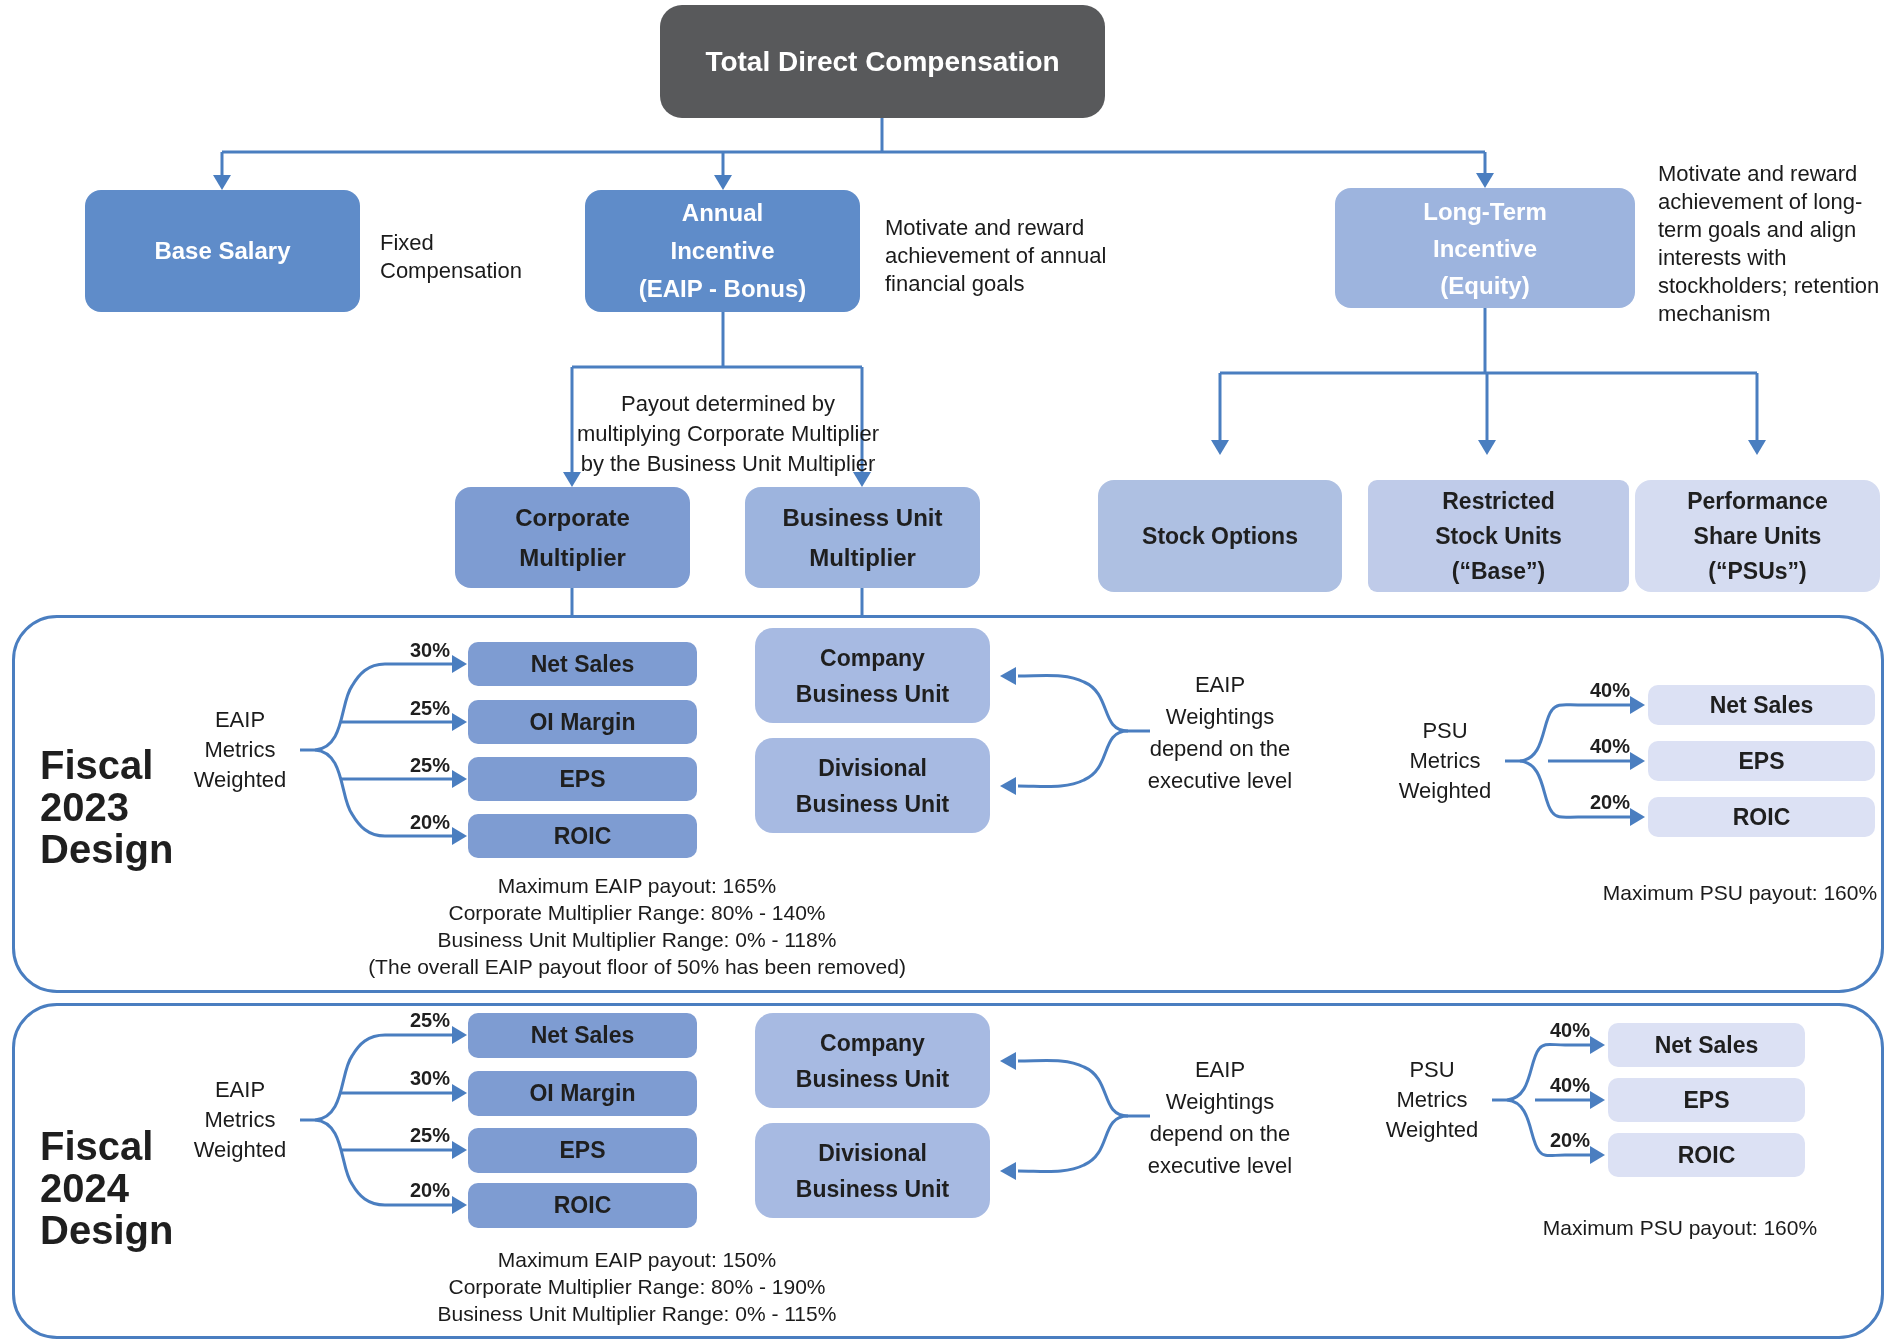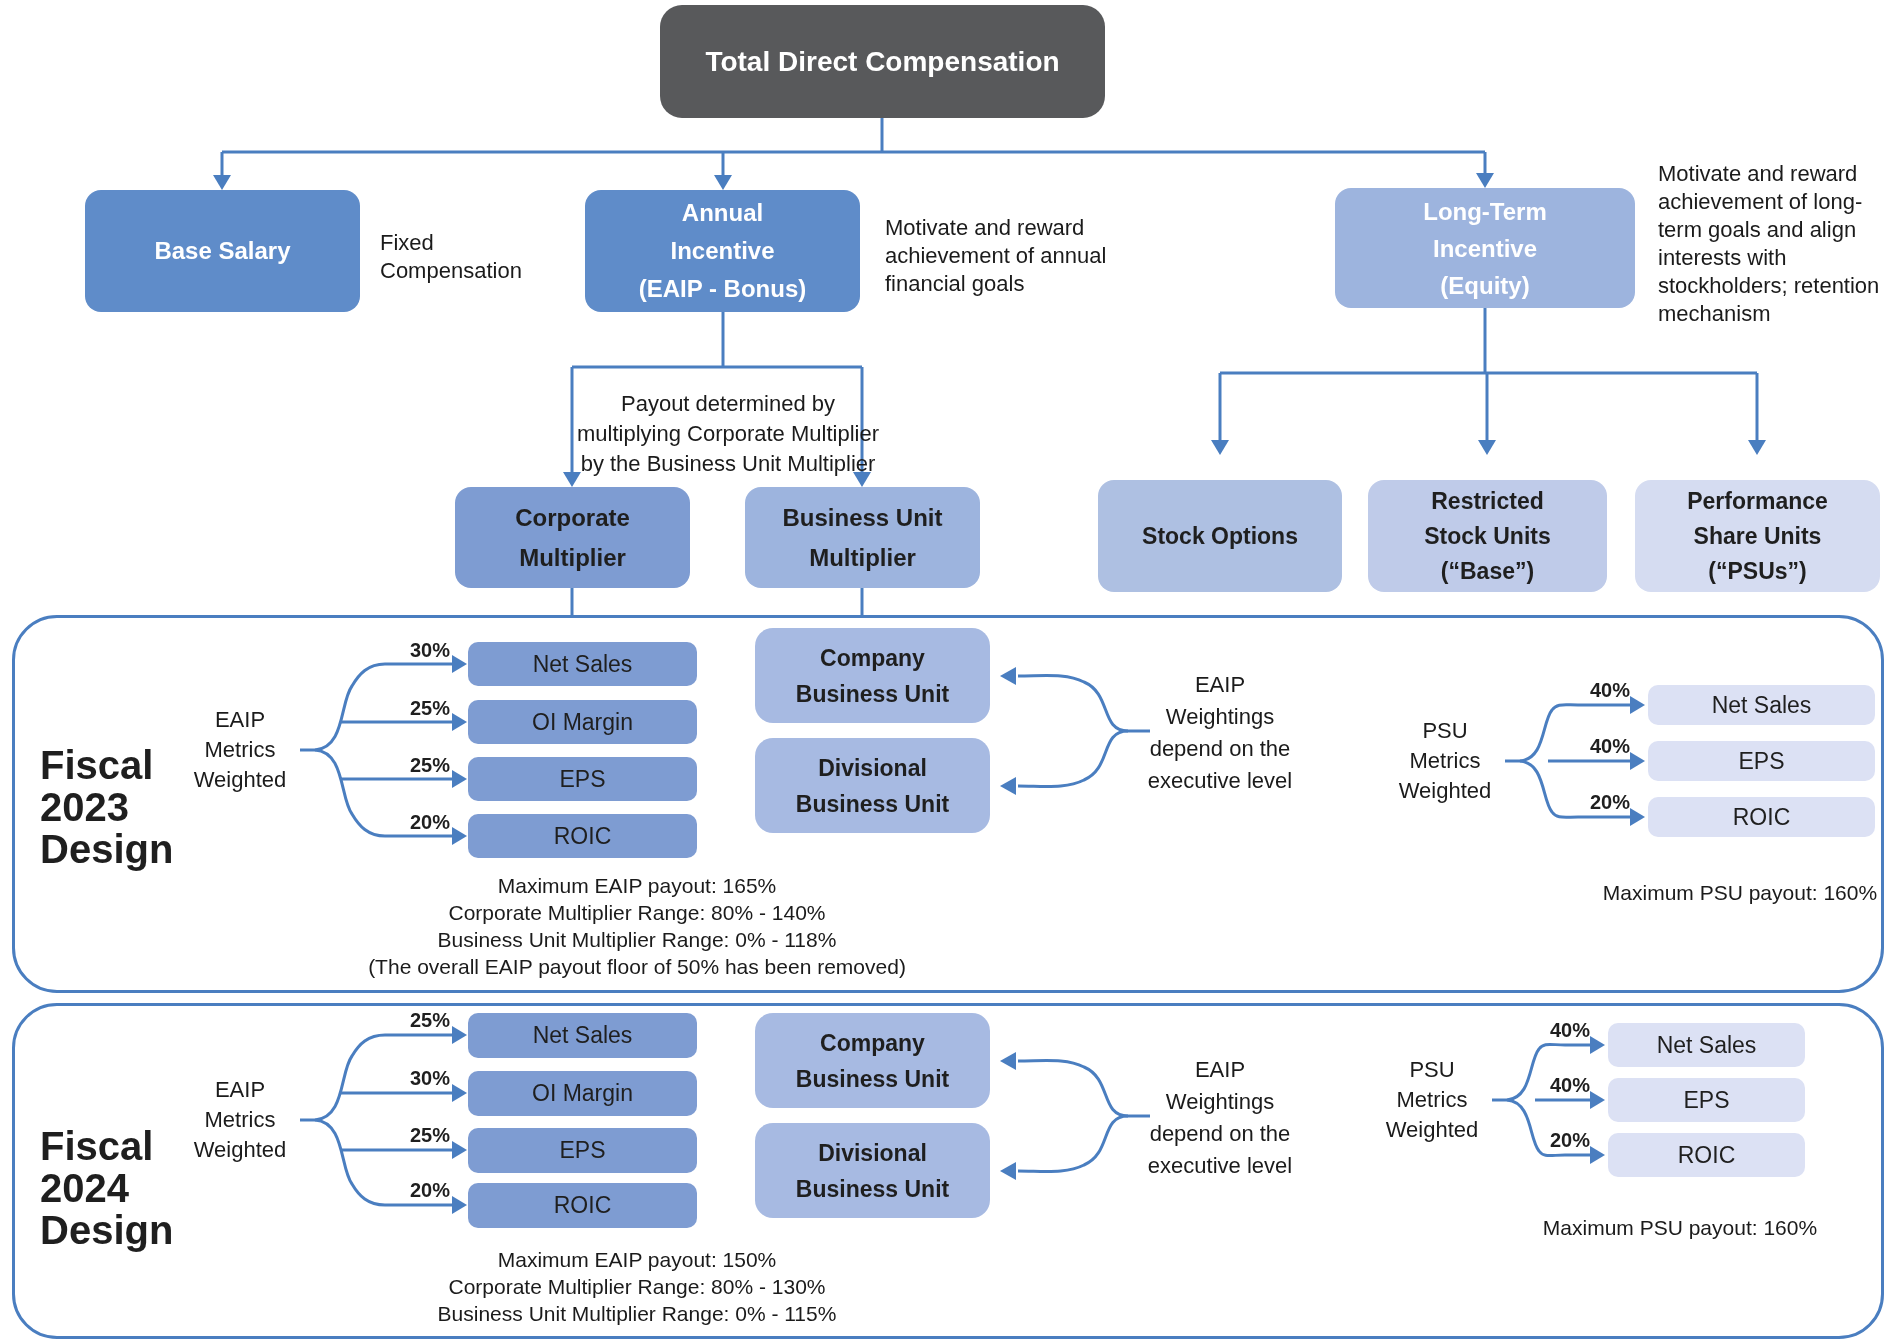--- a/index.html
+++ b/index.html
@@ -11,21 +11,21 @@
     position:absolute;border-radius:16px;display:flex;flex-direction:column;
     align-items:center;justify-content:center;text-align:center;font-weight:bold;
   }
   .box.white{color:#ffffff;}
   .box.dark{color:#1f1f1f;}
   .note{position:absolute;color:#1b1b1b;font-size:22px;line-height:28px;}
   .note.center{text-align:center;}
   .pct{position:absolute;font-size:20px;font-weight:bold;color:#1f1f1f;text-align:right;}
   .metricbox{
     position:absolute;border-radius:10px;display:flex;align-items:center;justify-content:center;
-    font-weight:normal;color:#1f1f1f;font-size:23px;
+    font-weight:bold;color:#1f1f1f;font-size:23px;
   }
   .container{position:absolute;border:3px solid #4a7ec0;border-radius:45px;background:transparent;}
   .sectitle{position:absolute;font-size:40px;line-height:42px;font-weight:bold;color:#1f1f1f;text-align:left;}
   .fork-label{position:absolute;font-size:22px;line-height:30px;color:#1b1b1b;text-align:center;}
   .third{position:absolute;font-size:20px;font-weight:bold;color:#1f1f1f;text-align:center;width:80px;margin-top:36px;}
   svg.connectors{position:absolute;left:0;top:0;pointer-events:none;}
   .footer{position:absolute;font-size:21px;line-height:27px;color:#1b1b1b;text-align:center;}
 </style>
 </head>
 <body>
@@ -173,21 +173,21 @@
     <div>Multiplier</div>
   </div>
 
   <div class="third" style="left:1180px;top:453px;">1/3</div>
   <div class="third" style="left:1447px;top:453px;">1/3</div>
   <div class="third" style="left:1717px;top:453px;">1/3</div>
 
   <div class="box dark" style="left:1098px;top:480px;width:244px;height:112px;background:#aec0e2;font-size:23px;">
     <div>Stock Options</div>
   </div>
-  <div class="box dark" style="left:1368px;top:480px;width:239px;height:112px;background:#bfcbe9;font-size:23px;line-height:35px;">
+  <div class="box dark" style="left:1368px;top:480px;width:261px;height:112px;background:#bfcbe9;font-size:23px;line-height:35px;border-radius:9px;">
     <div>Restricted</div>
     <div>Stock Units</div>
     <div>(“Base”)</div>
   </div>
   <div class="box dark" style="left:1635px;top:480px;width:245px;height:112px;background:#d5dcf1;font-size:23px;line-height:35px;">
     <div>Performance</div>
     <div>Share Units</div>
     <div>(“PSUs”)</div>
   </div>
 
@@ -302,18 +302,18 @@
   <div class="pct" style="left:1505px;top:1019px;width:85px;">40%</div>
   <div class="pct" style="left:1505px;top:1074px;width:85px;">40%</div>
   <div class="pct" style="left:1505px;top:1129px;width:85px;">20%</div>
 
   <div class="metricbox" style="left:1608px;top:1023px;width:197px;height:44px;background:#dce1f4;">Net Sales</div>
   <div class="metricbox" style="left:1608px;top:1078px;width:197px;height:44px;background:#dce1f4;">EPS</div>
   <div class="metricbox" style="left:1608px;top:1133px;width:197px;height:44px;background:#dce1f4;">ROIC</div>
 
   <div class="footer" style="left:287px;top:1246px;width:700px;">
     <div>Maximum EAIP payout: 150%</div>
-    <div>Corporate Multiplier Range: 80% - 130%</div>
+    <div>Corporate Multiplier Range: 80% - 190%</div>
     <div>Business Unit Multiplier Range: 0% - 115%</div>
   </div>
   <div class="footer" style="left:1540px;top:1214px;width:280px;">Maximum PSU payout: 160%</div>
 
 </div>
 
 </body></html>

